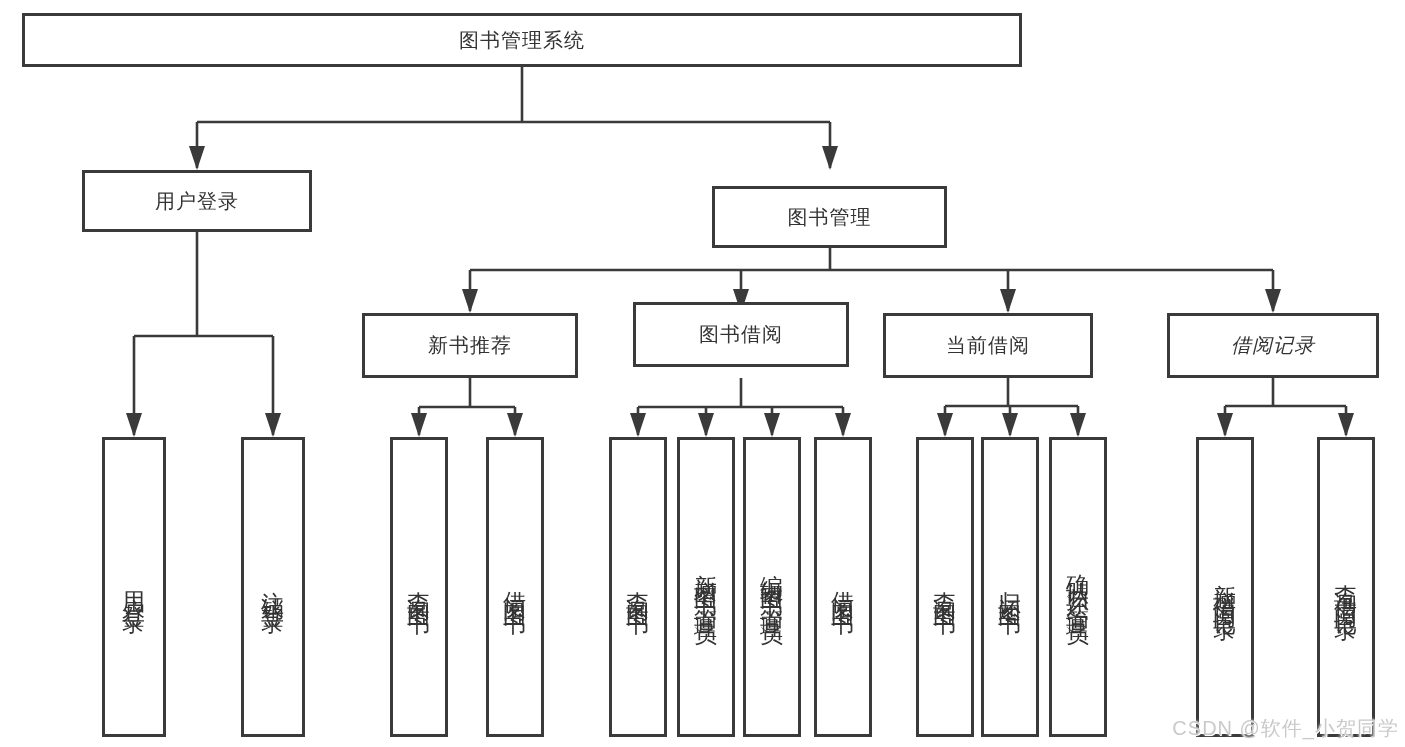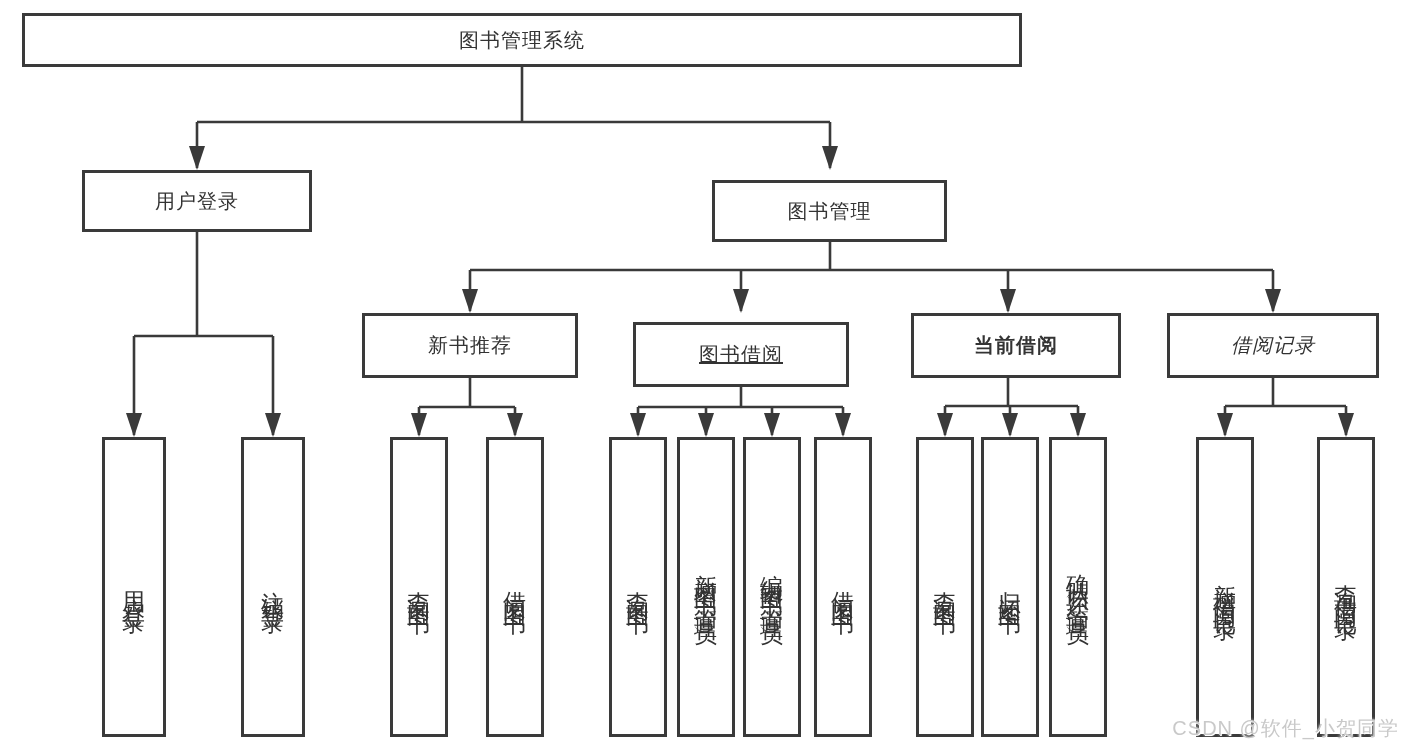--- a/index.html
+++ b/index.html
@@ -33,24 +33,24 @@
     writing-mode:vertical-rl;
     text-orientation:mixed;
     font-size:23px;
     line-height:1.05;
     letter-spacing:7px;
     color:#333333;
   }
   
   .n-root{left:22px;top:13px;width:1000px;height:54px;}
   .n-l2a{left:82px;top:170px;width:230px;height:62px;}
-  .n-l2b{left:712px;top:180px;width:235px;height:62px;}
+  .n-l2b{left:712px;top:186px;width:235px;height:62px;}
   .n-l3a{left:362px;top:313px;width:216px;height:65px;}
-  .n-l3b{left:633px;top:322px;width:216px;height:65px;text-decoration:underline;}
-  .n-l3c{left:911px;top:313px;width:210px;height:65px;font-weight:bold;}
+  .n-l3b{left:633px;top:302px;width:216px;height:65px;}
+  .n-l3c{left:883px;top:313px;width:210px;height:65px;}
   .n-l3d{left:1167px;top:313px;width:212px;height:65px;font-style:italic;}
   .leaf{top:437px;height:300px;}
   .n-g1a{left:102px;width:64px;}
   .n-g1b{left:241px;width:64px;}
   .n-g2a{left:390px;width:58px;}
   .n-g2b{left:486px;width:58px;}
   .n-g3a{left:609px;width:58px;}
   .n-g3b{left:677px;width:58px;}
   .n-g3c{left:743px;width:58px;}
   .n-g3d{left:814px;width:58px;}

